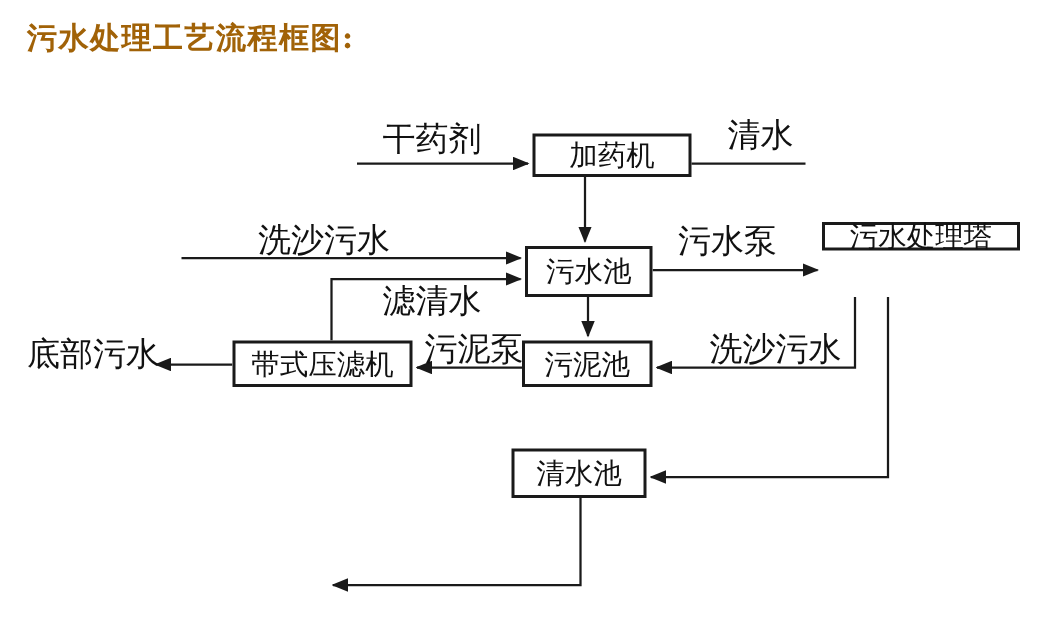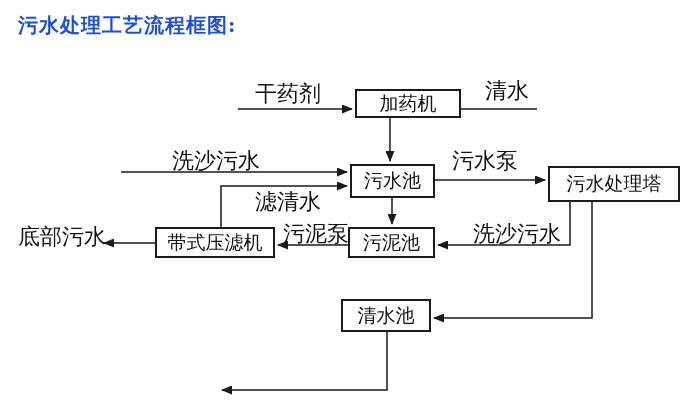--- a/index.html
+++ b/index.html
@@ -4,32 +4,32 @@
 <style>
   html,body{margin:0;padding:0;}
   body{
     width:700px;height:420px;background:#ffffff;
     font-family:"DejaVu Sans","Liberation Sans",sans-serif;
     color:#111111;position:relative;overflow:hidden;
   }
   .canvas{position:absolute;left:0;top:0;width:700px;height:420px;}
   .title{
     position:absolute;left:18px;top:12px;
-    font-size:20px;font-weight:bold;letter-spacing:1px;color:#1d4ed8;
+    font-size:20px;font-weight:bold;letter-spacing:1px;color:#a16207;
     font-family:"DejaVu Serif","Liberation Serif",serif;
   }
   .node{
     position:absolute;box-sizing:border-box;
     border:2px solid #1a1a1a;background:#ffffff;
     display:flex;align-items:center;justify-content:center;
     font-size:19px;color:#111;white-space:nowrap;z-index:2;
   }
   .n-dosing   {left:355px;top:89px; width:106px; height:29px;}
   .n-sewage   {left:350px;top:164px;width:85px; height:34px;}
-  .n-tower    {left:548px;top:166px;width:132px;height:36px;justify-content:center;}
+  .n-tower    {left:548px;top:148px;width:132px;height:19px;justify-content:center;}
   .n-sludge   {left:348px;top:227px;width:87px; height:31px;text-align:right;}
   .n-press    {left:155px;top:227px;width:120px;height:31px;}
   .n-clean    {left:341px;top:299px;width:90px; height:33px;}
   .lbl{
     position:absolute;font-size:22px;color:#111;
     white-space:nowrap;z-index:2;line-height:20px;
   }
   .l-dry     {left:255px;top:84px;}
   .l-water   {left:485px;top:81px;}
   .l-sand    {left:172px;top:151px;}

